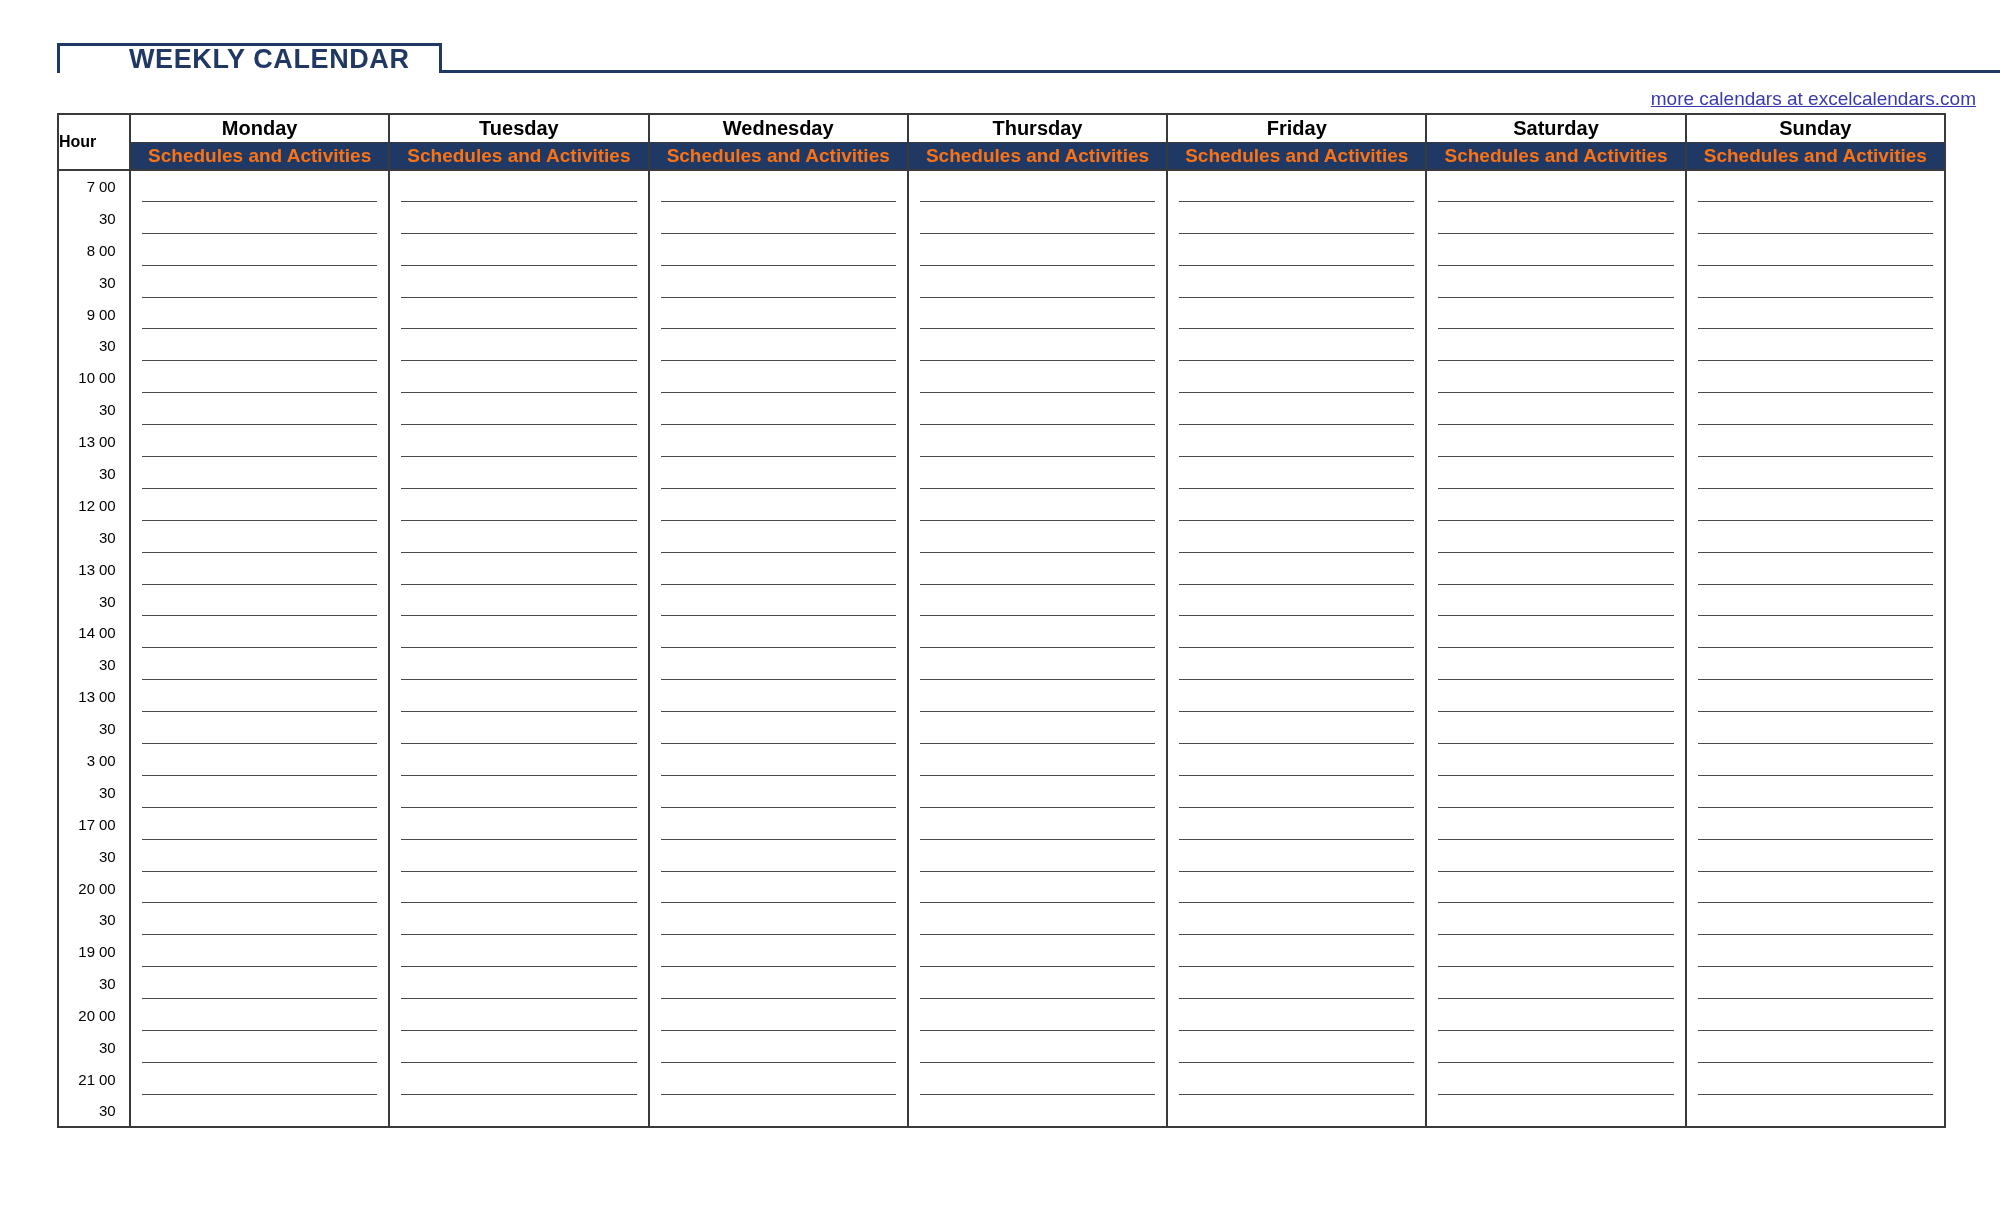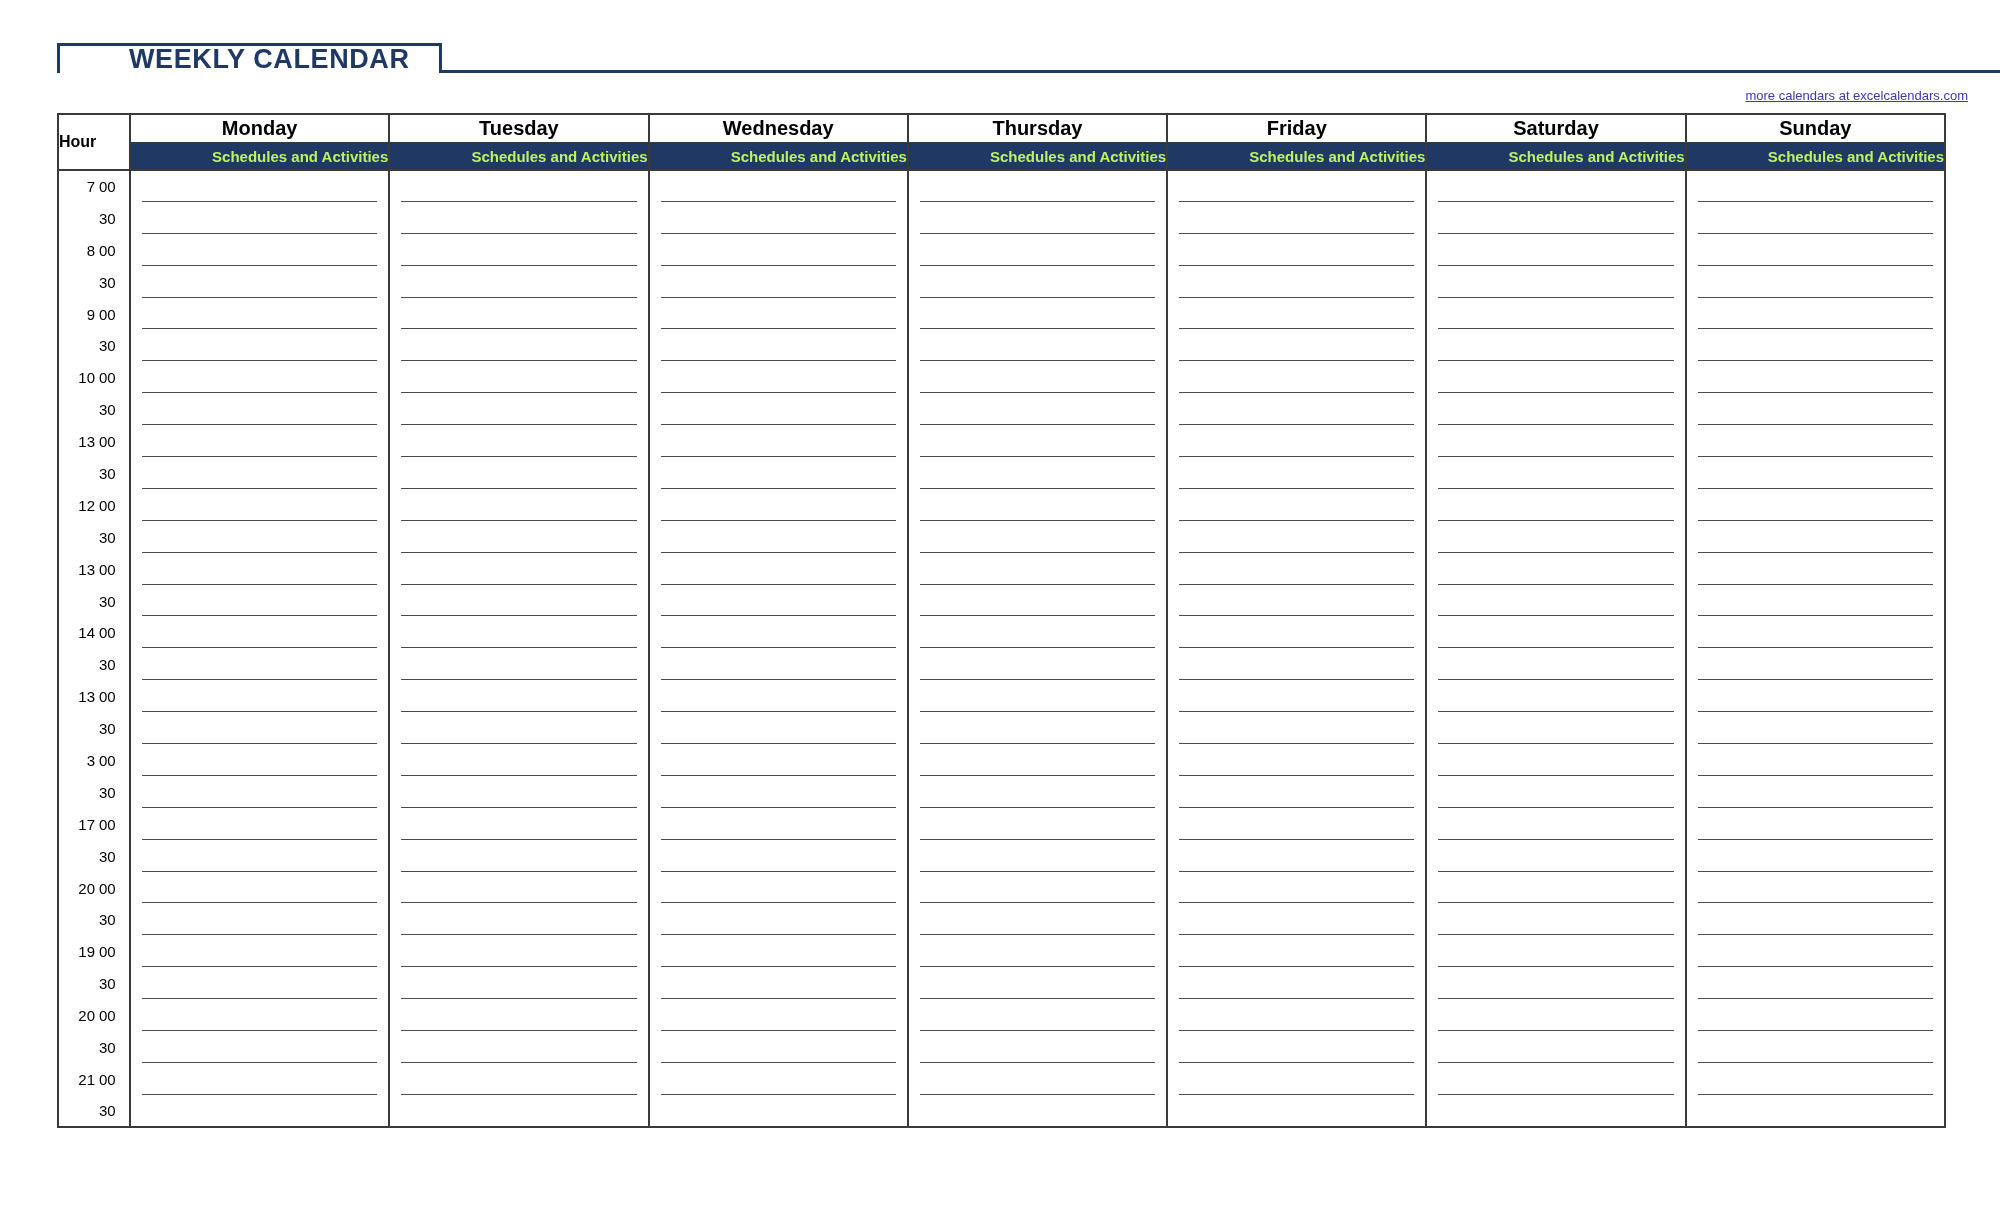--- a/index.html
+++ b/index.html
@@ -49,23 +49,23 @@
   #title-rule {
     position: absolute;
     left: 442px;
     top: 70px;
     width: 1558px;
     height: 3px;
     background: #1f3864;
   }
   #promo-link {
     position: absolute;
-    right: 32px;
+    right: 24px;
     top: 88px;
-    font-size: 13px;
+    font-size: 19px;
     color: #3a3ab0;
     text-decoration: underline;
     white-space: nowrap;
   }
 
   
   #calendar {
     position: absolute;
     left: 57px;
     top: 113px;
@@ -99,24 +99,24 @@
     border-top: 2px solid #3a3a3a;
     border-left: 2px solid #3a3a3a;
     border-right: 2px solid #3a3a3a;
     border-bottom: 1px solid #3a3a3a;
   }
   th.day-head:last-child {
     border-right: 2px solid #3a3a3a;
   }
   th.sub-head {
     background: #1f3864;
-    color: #bef264;
-    font-size: 15px;
+    color: #f97316;
+    font-size: 19px;
     font-weight: bold;
-    text-align: right;
+    text-align: center;
     height: 26px;
     border-left: 2px solid #3a3a3a;
     border-right: 2px solid #3a3a3a;
     border-bottom: 2px solid #3a3a3a;
   }
 
   
   tr.slot-row { height: 31.9px; }
 
   td.hour-cell {

